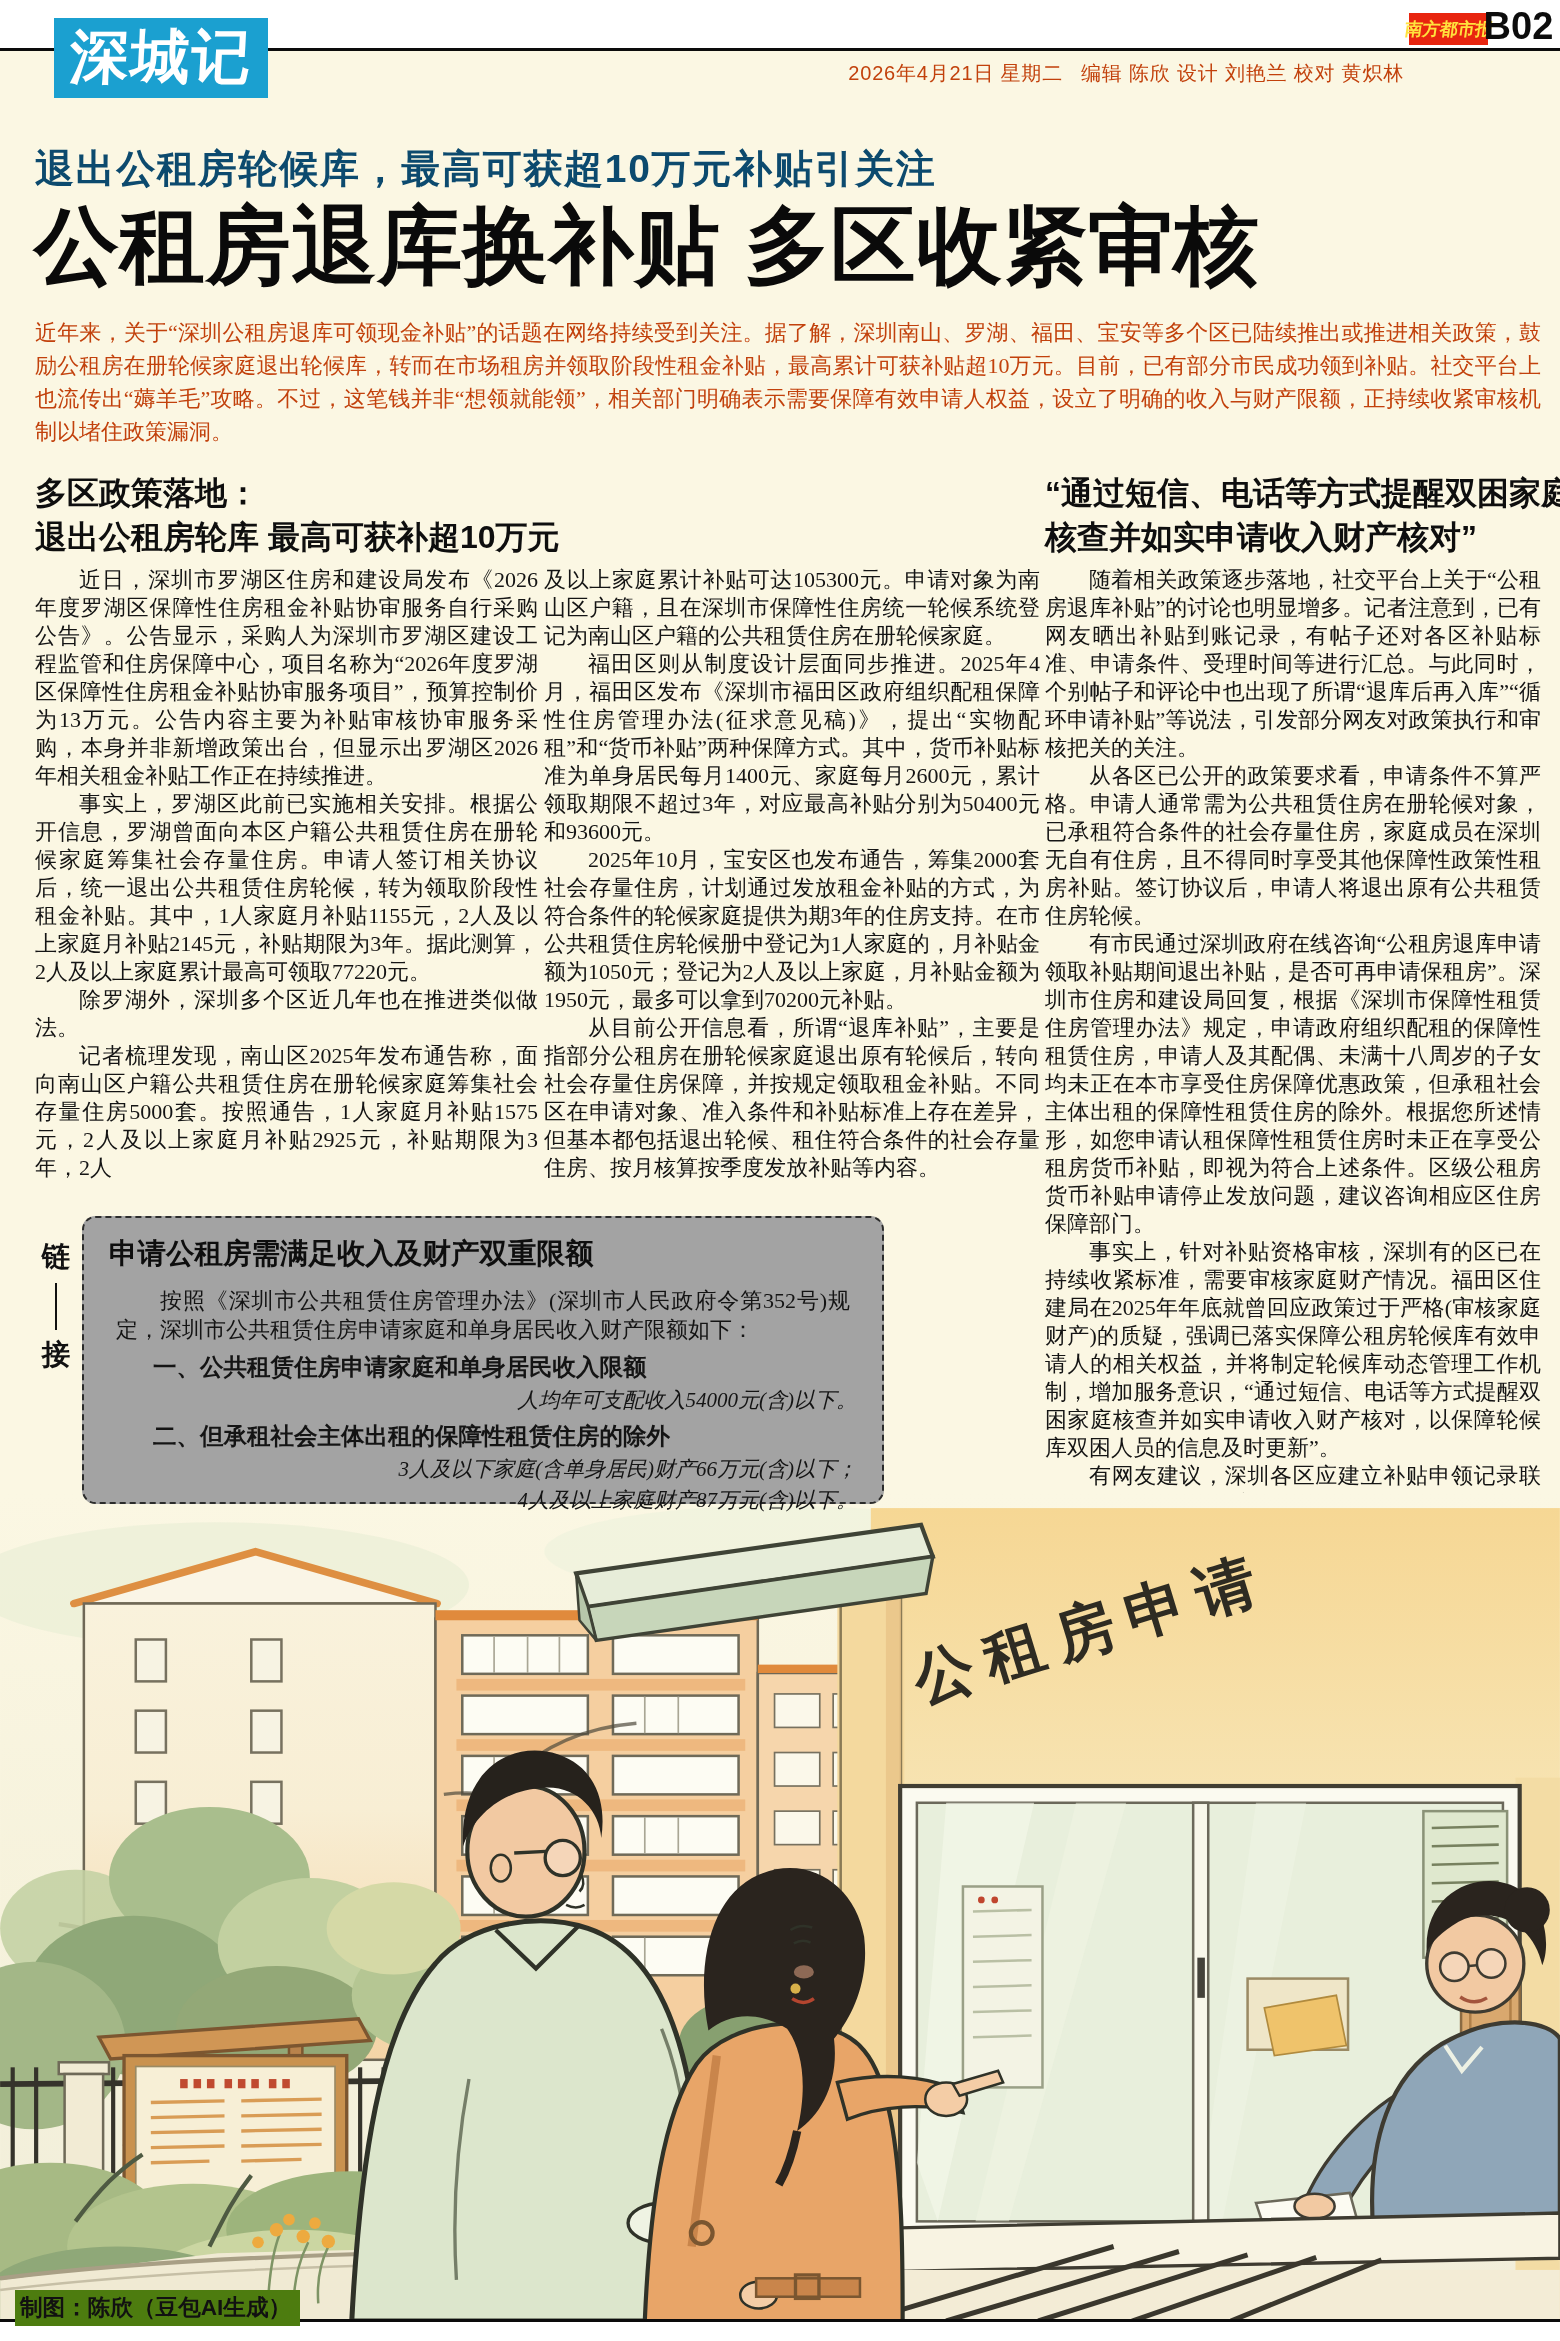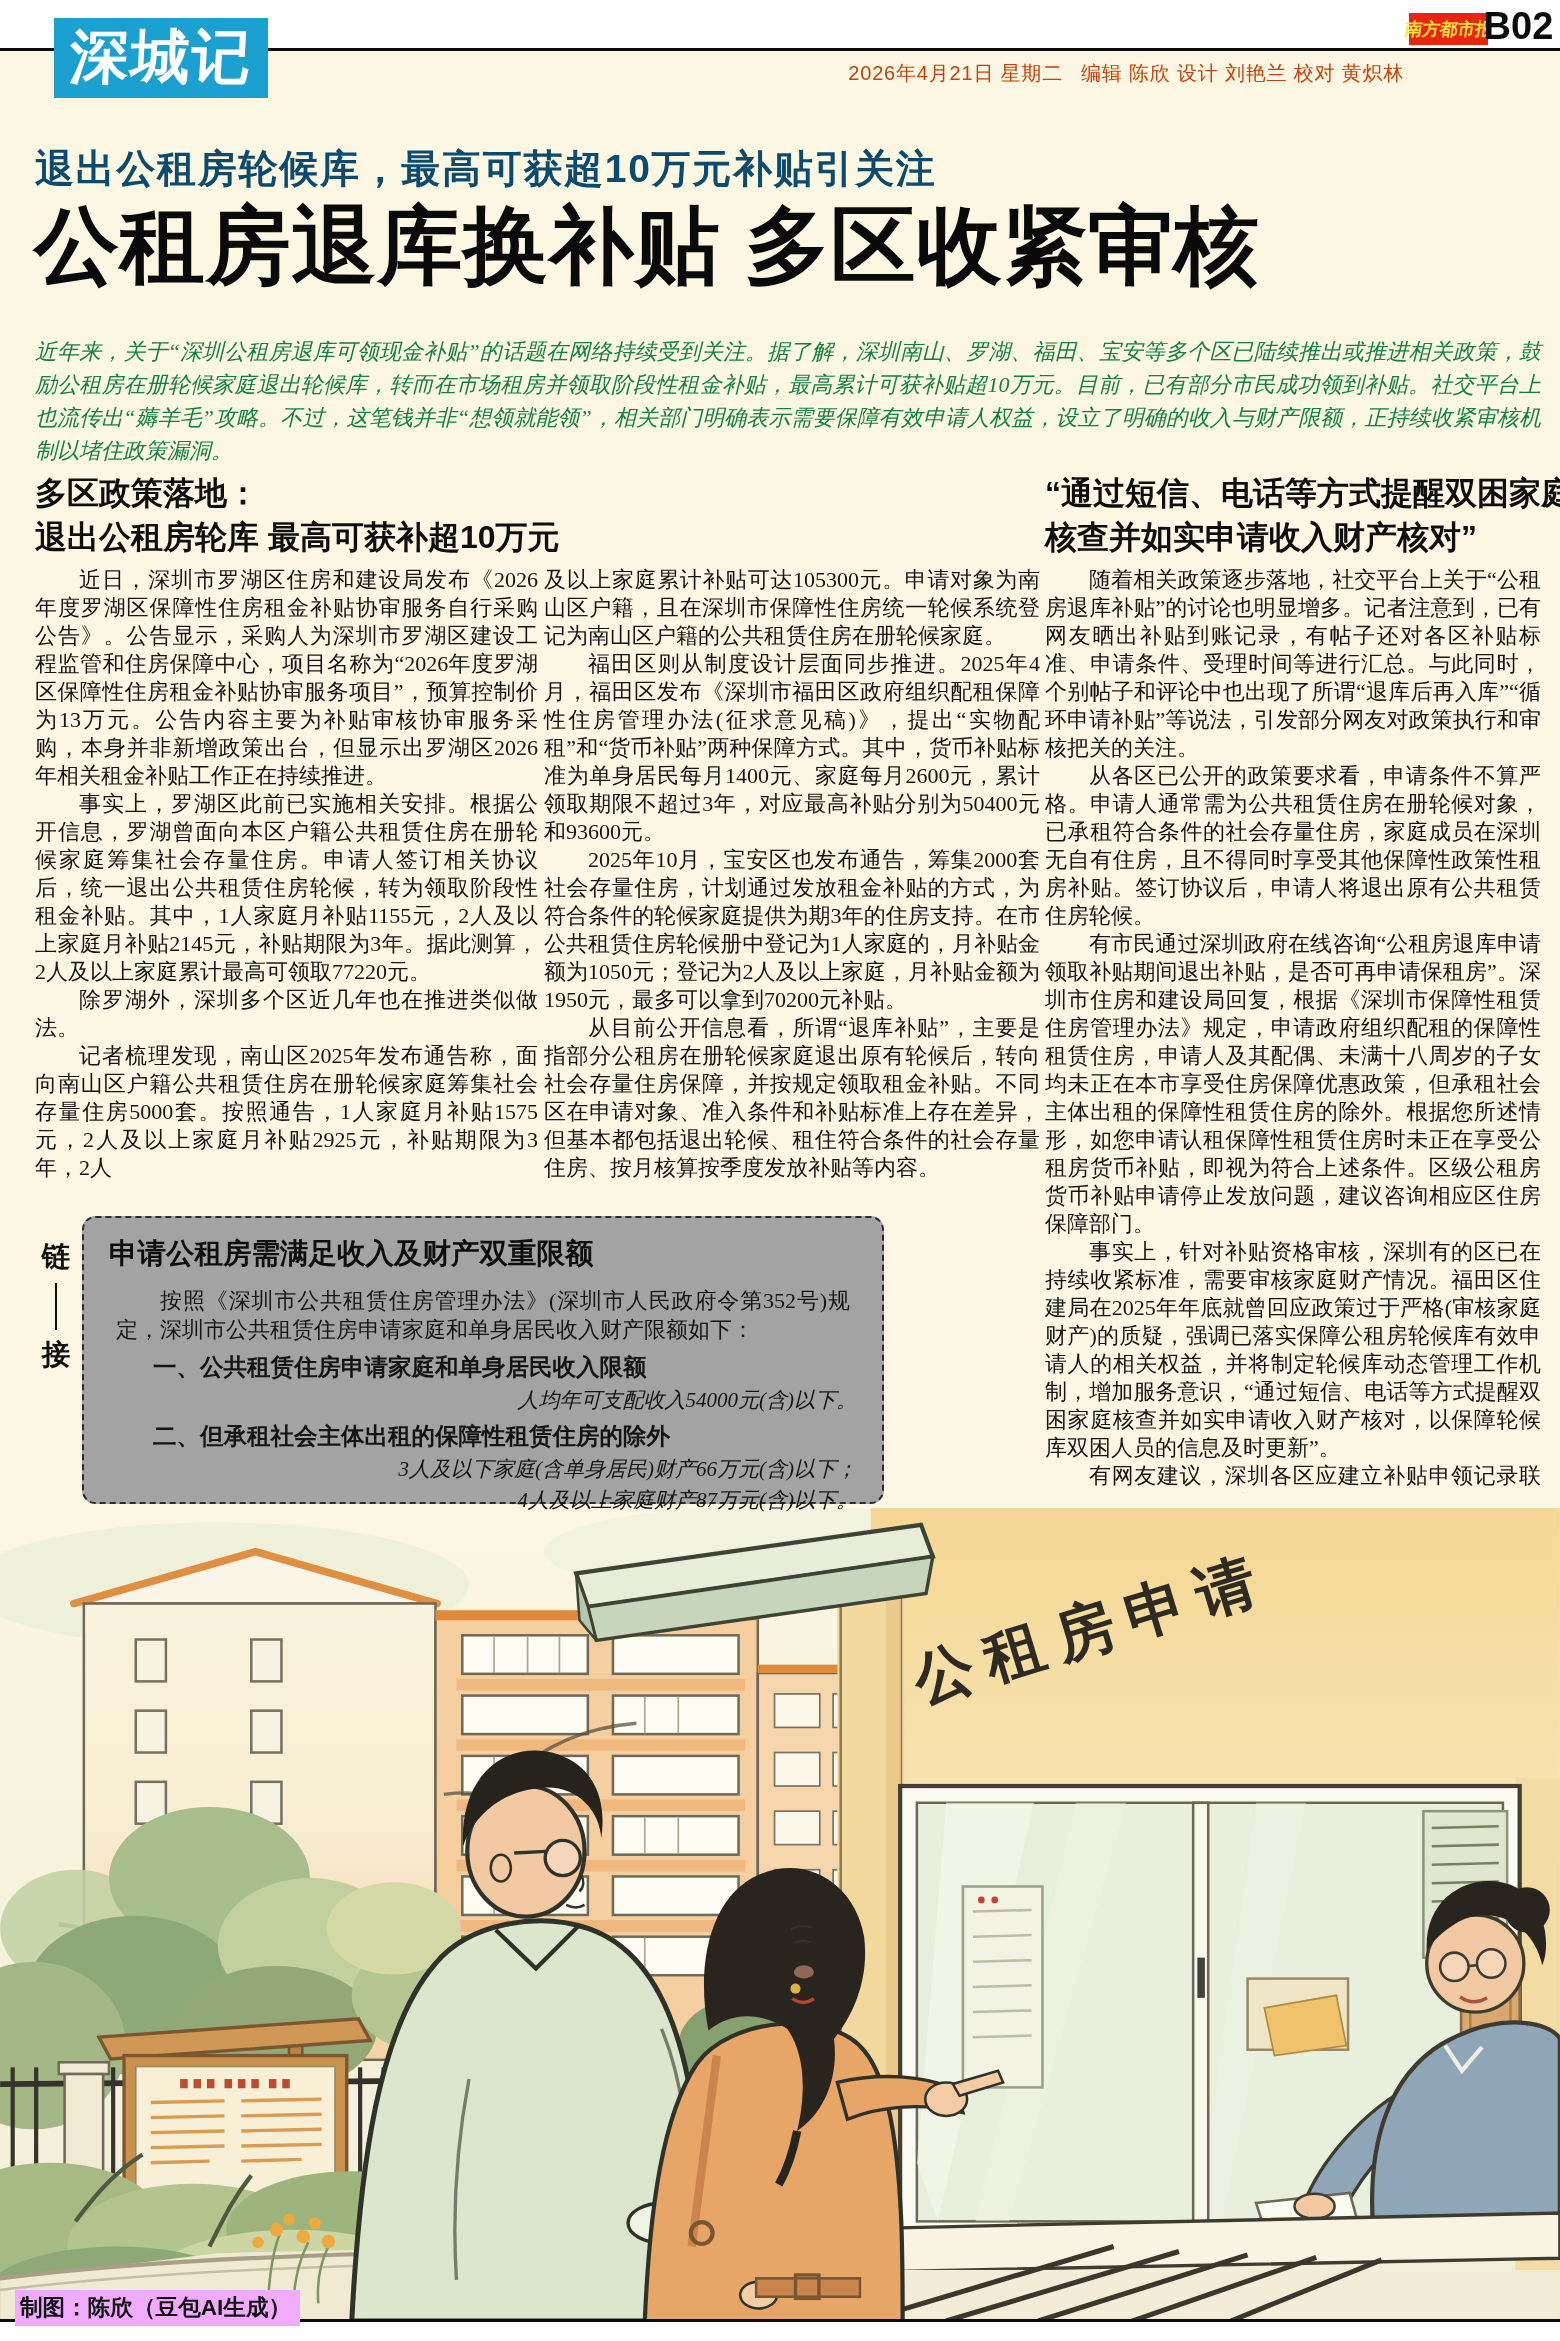--- a/index.html
+++ b/index.html
@@ -19,21 +19,21 @@
   .brand-box span{color:#FFE23D;font-weight:bold;font-size:17.6px;letter-spacing:0px;transform:skewX(-8deg);white-space:nowrap;}
   .page-no{position:absolute;top:5px;right:6.7px;font-size:38px;font-weight:900;color:#0c0c0c;}
   .section-box{position:absolute;left:54px;top:18.4px;width:214px;height:80px;background:#1BA0D0;z-index:3;
                display:flex;align-items:center;justify-content:center;}
   .section-box span{color:#ffffff;font-weight:900;font-size:59px;letter-spacing:1.7px;transform:skewX(-3deg);}
 
   
   .kicker{position:absolute;left:35px;top:142px;font-size:39px;font-weight:700;letter-spacing:1.7px;color:#0c4a6e;white-space:nowrap;}
   .main-head{position:absolute;left:34px;top:189px;font-size:85px;font-weight:900;letter-spacing:0.8px;color:#0a0a0a;white-space:nowrap;}
 
-  .lead{position:absolute;left:35px;top:335px;width:1506px;font-size:22px;line-height:33px;text-align:justify;color:#15803d;font-style:italic;}
+  .lead{position:absolute;left:35px;top:316px;width:1506px;font-size:22px;line-height:33px;text-align:justify;color:#c2410c;}
 
   .col{position:absolute;top:566px;text-align:justify;}
   .col1{left:35px;width:503px;}
   .col2{left:544px;width:496px;}
   .col3{left:1045px;width:496px;}
   .col-head{position:absolute;top:471px;font-size:32px;line-height:44px;font-weight:700;color:#0e0e0e;white-space:nowrap;}
   .col-head1{left:35px;} .col-head3{left:1045px;}
 
   .body-p{margin:0;font-size:22px;line-height:28px;text-indent:2em;}
   .body-p.noindent{text-indent:0;}
@@ -45,21 +45,21 @@
   .tag-label .bar{width:2.5px;height:47px;background:#111;margin:6.7px 0;}
   .link-box{position:absolute;left:82px;top:1216px;width:802px;height:288px;border:2.5px dashed #2b2b2b;border-radius:13.4px;
             background:#a3a3a3;box-sizing:border-box;padding:17px 25px 0 25px;z-index:3;}
   .lb-title{font-size:28.5px;font-weight:700;color:#0e0e0e;margin:0 0 13.4px 0;font-family:"Liberation Sans","DejaVu Sans",sans-serif;}
   .lb-intro{font-size:22px;line-height:29px;margin:7px;text-indent:2em;text-align:justify;}
   .lb-sub{font-size:23.5px;font-weight:700;margin:5px 0 0 0;padding-left:44px;font-family:"Liberation Sans","DejaVu Sans",sans-serif;}
   .lb-line{font-size:21px;line-height:30px;margin:1.7px 0 0 0;padding-left:44px;font-style:italic;text-align:right;}
 
   
   .illu{position:absolute;left:0;top:1493px;width:1560px;height:828px;}
-  .illu-caption{position:absolute;left:15px;top:2290px;background:#f0abfc;padding:1.7px 8.4px 3.4px 5px;
+  .illu-caption{position:absolute;left:15px;top:2290px;background:#4d7c0f;padding:1.7px 8.4px 3.4px 5px;
                 font-size:22.6px;font-weight:700;color:#111;z-index:5;font-family:"Liberation Sans","DejaVu Sans",sans-serif;}
 </style>
 </head>
 <body>
 
 <div class="page">
   <div class="content-bg"></div>
   <div class="top-rule"></div>
 
   <div class="date-staff sans">

